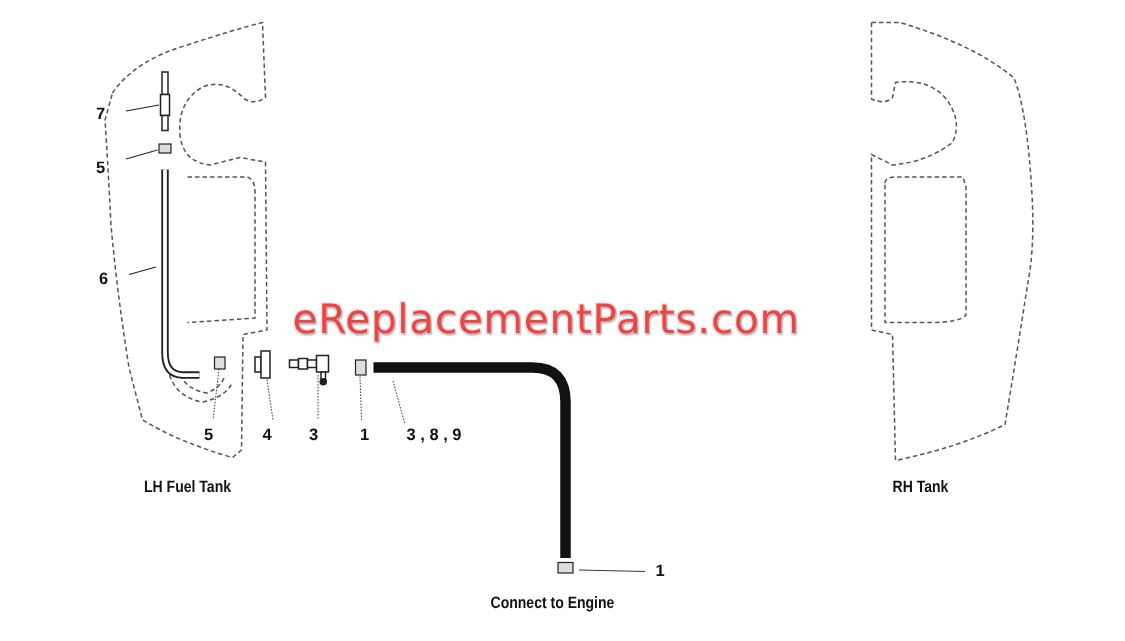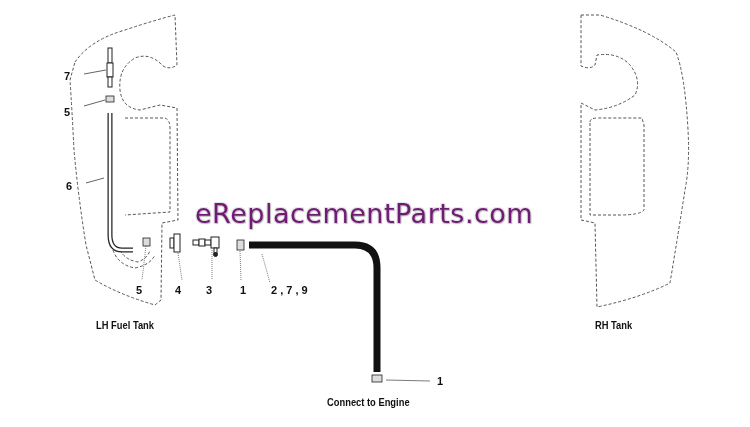--- a/index.html
+++ b/index.html
@@ -1,20 +1,20 @@
 <!DOCTYPE html>
 <html><head>
 <meta charset="utf-8">
 <style>
   html, body { margin: 0; padding: 0; background: #ffffff; }
   body { width: 750px; height: 427px; position: relative; overflow: hidden; font-family: "Liberation Sans", sans-serif; }
   #diagram { position: absolute; left: 0; top: 0; width: 750px; height: 427px; }
   .callout { position: absolute; font-family: "Liberation Sans", sans-serif; font-weight: bold; font-size: 11px; color: #111; line-height: 1; }
   .caption { position: absolute; font-family: "Liberation Sans", sans-serif; font-weight: bold; font-size: 11px; color: #111; white-space: nowrap; transform: scaleX(0.85); transform-origin: left top; }
-  .watermark { position: absolute; left: 195px; top: 198px; font-family: "DejaVu Sans", sans-serif; font-size: 27px; color: #701a75; letter-spacing: 0.5px; text-shadow: 1px 1px 1px #bbb, -1px -1px 0 #e6e6e6, 1px -1px 0 #e6e6e6, -1px 1px 0 #e6e6e6; white-space: nowrap; }
+  .watermark { position: absolute; left: 195px; top: 198px; font-family: "DejaVu Sans", sans-serif; font-size: 27px; color: #ef4444; letter-spacing: 0.5px; text-shadow: 1px 1px 1px #bbb, -1px -1px 0 #e6e6e6, 1px -1px 0 #e6e6e6, -1px 1px 0 #e6e6e6; white-space: nowrap; }
 </style>
 </head>
 <body>
 
 <svg id="diagram" width="750" height="427" viewBox="0 0 750 427" xmlns="http://www.w3.org/2000/svg">
 
   <g fill="none" stroke="#555" stroke-width="1" stroke-dasharray="3,2">
     <path d="M75,62 Q90,40 125,30 Q155,20 175,15 L177,65 Q170,70 163,66 Q150,52 135,58 Q118,68 120,90 Q122,108 140,110 L160,105 L177,108 L178,220 L162,223 L161,300 L155,305 Q120,295 95,280 L86,245 Q78,195 74,150 Q72,110 70,80 Z"></path>
 
     <path d="M125,118 L165,118 Q170,120 170,128 L170,212 L125,215"></path>
@@ -85,18 +85,18 @@
 
 <div class="watermark">eReplacementParts.com</div>
 
 <span class="callout" style="left:64px;top:71px;">7</span>
 <span class="callout" style="left:64px;top:107px;">5</span>
 <span class="callout" style="left:66px;top:181px;">6</span>
 <span class="callout" style="left:136px;top:285px;">5</span>
 <span class="callout" style="left:175px;top:285px;">4</span>
 <span class="callout" style="left:206px;top:285px;">3</span>
 <span class="callout" style="left:240px;top:285px;">1</span>
-<span class="callout" style="left:271px;top:285px;">2 , 7 , 9</span>
+<span class="callout" style="left:271px;top:285px;">3 , 8 , 9</span>
 <span class="callout" style="left:437px;top:376px;">1</span>
 
 <span class="caption" style="left:96px;top:319px;">LH Fuel Tank</span>
 <span class="caption" style="left:595px;top:319px;">RH Tank</span>
 <span class="caption" style="left:327px;top:396px;">Connect to Engine</span>
 
 </body></html>

